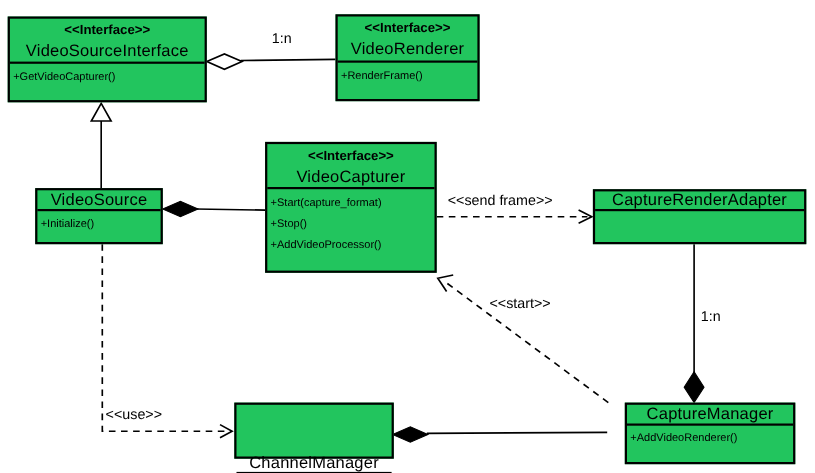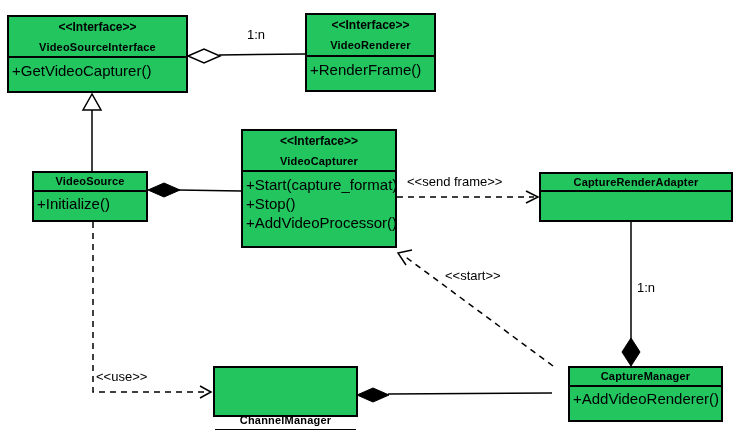--- a/index.html
+++ b/index.html
@@ -57,31 +57,31 @@
     justify-content: center;
     text-align: center;
     flex: 0 0 auto;
   }
   .uml-class .stereotype {
     font-size: 12px;
     font-weight: bold;
     line-height: 20px;
   }
   .uml-class .class-name {
-    font-size: 11px;
-    font-weight: bold;
+    font-size: 15px;
+    font-weight: normal;
     line-height: 20px;
     letter-spacing: 0.2px;
   }
   .uml-class .methods {
     flex: 1 1 auto;
     padding: 3px 3px 0 3px;
   }
   .uml-class .method {
-    font-size: 15px;
+    font-size: 10px;
     line-height: 19px;
     white-space: nowrap;
   }
   .edge-label {
     position: absolute;
     font-size: 13px;
     color: #000000;
     white-space: nowrap;
     z-index: 3;
   }

